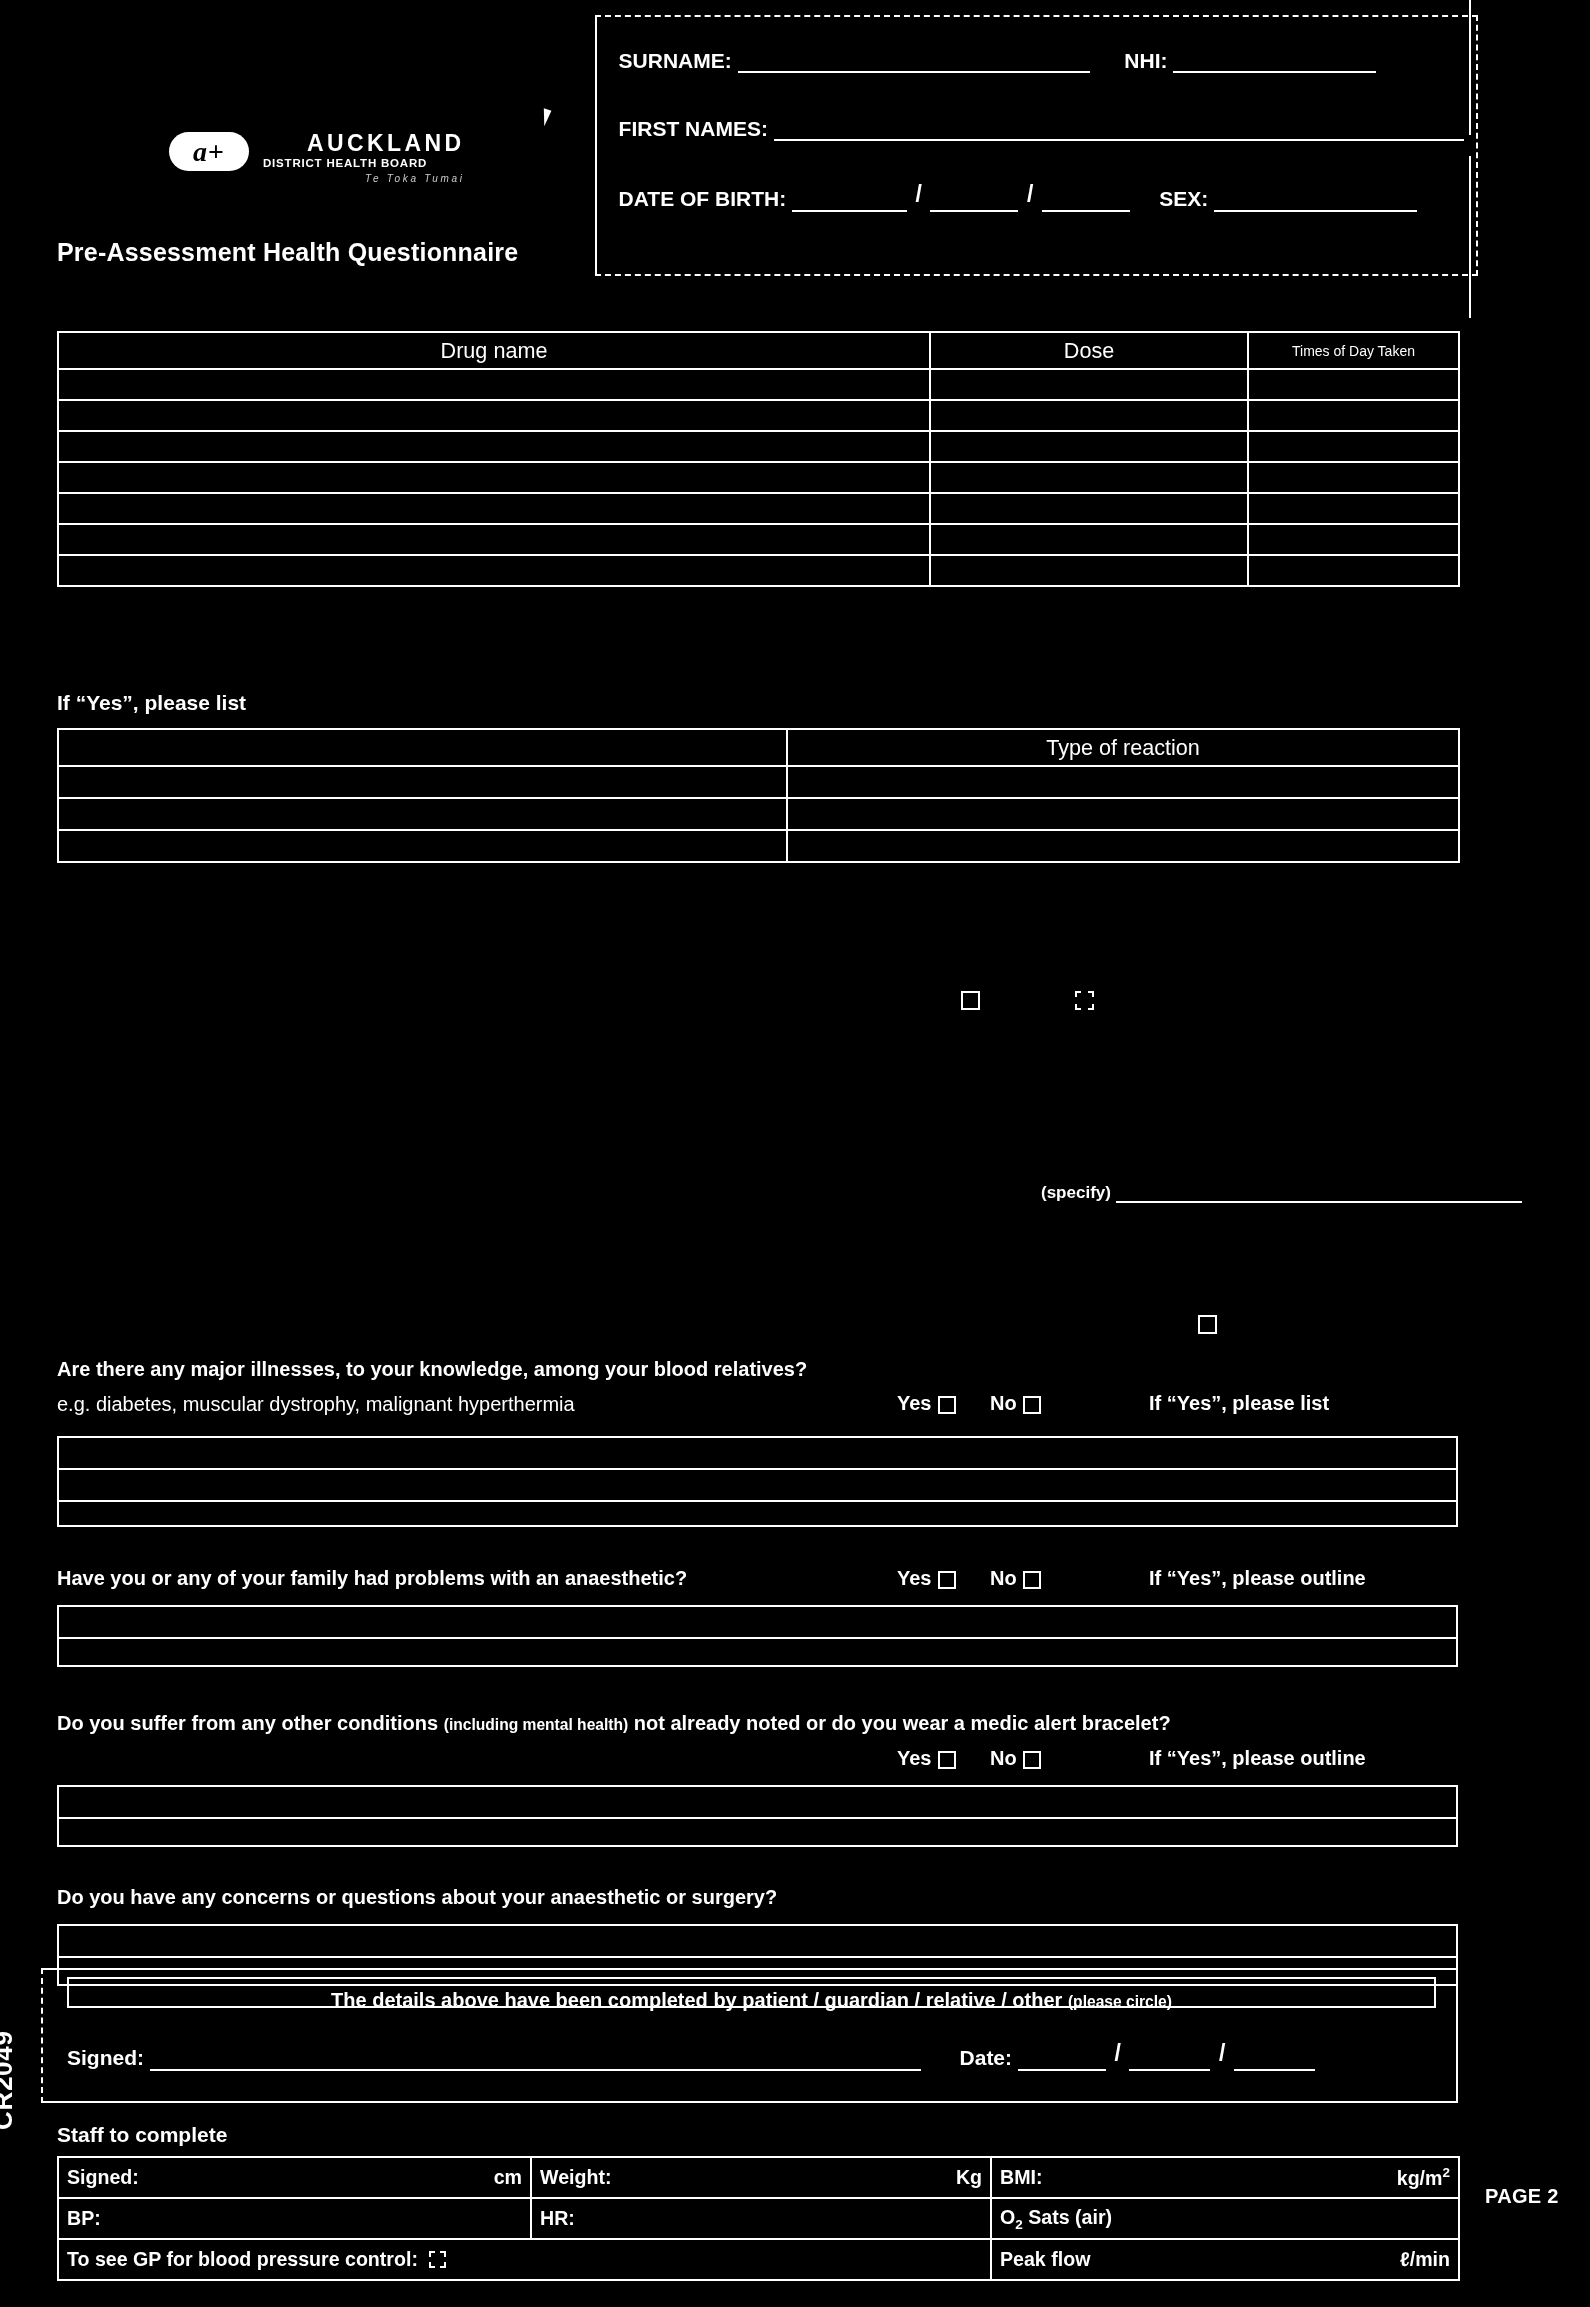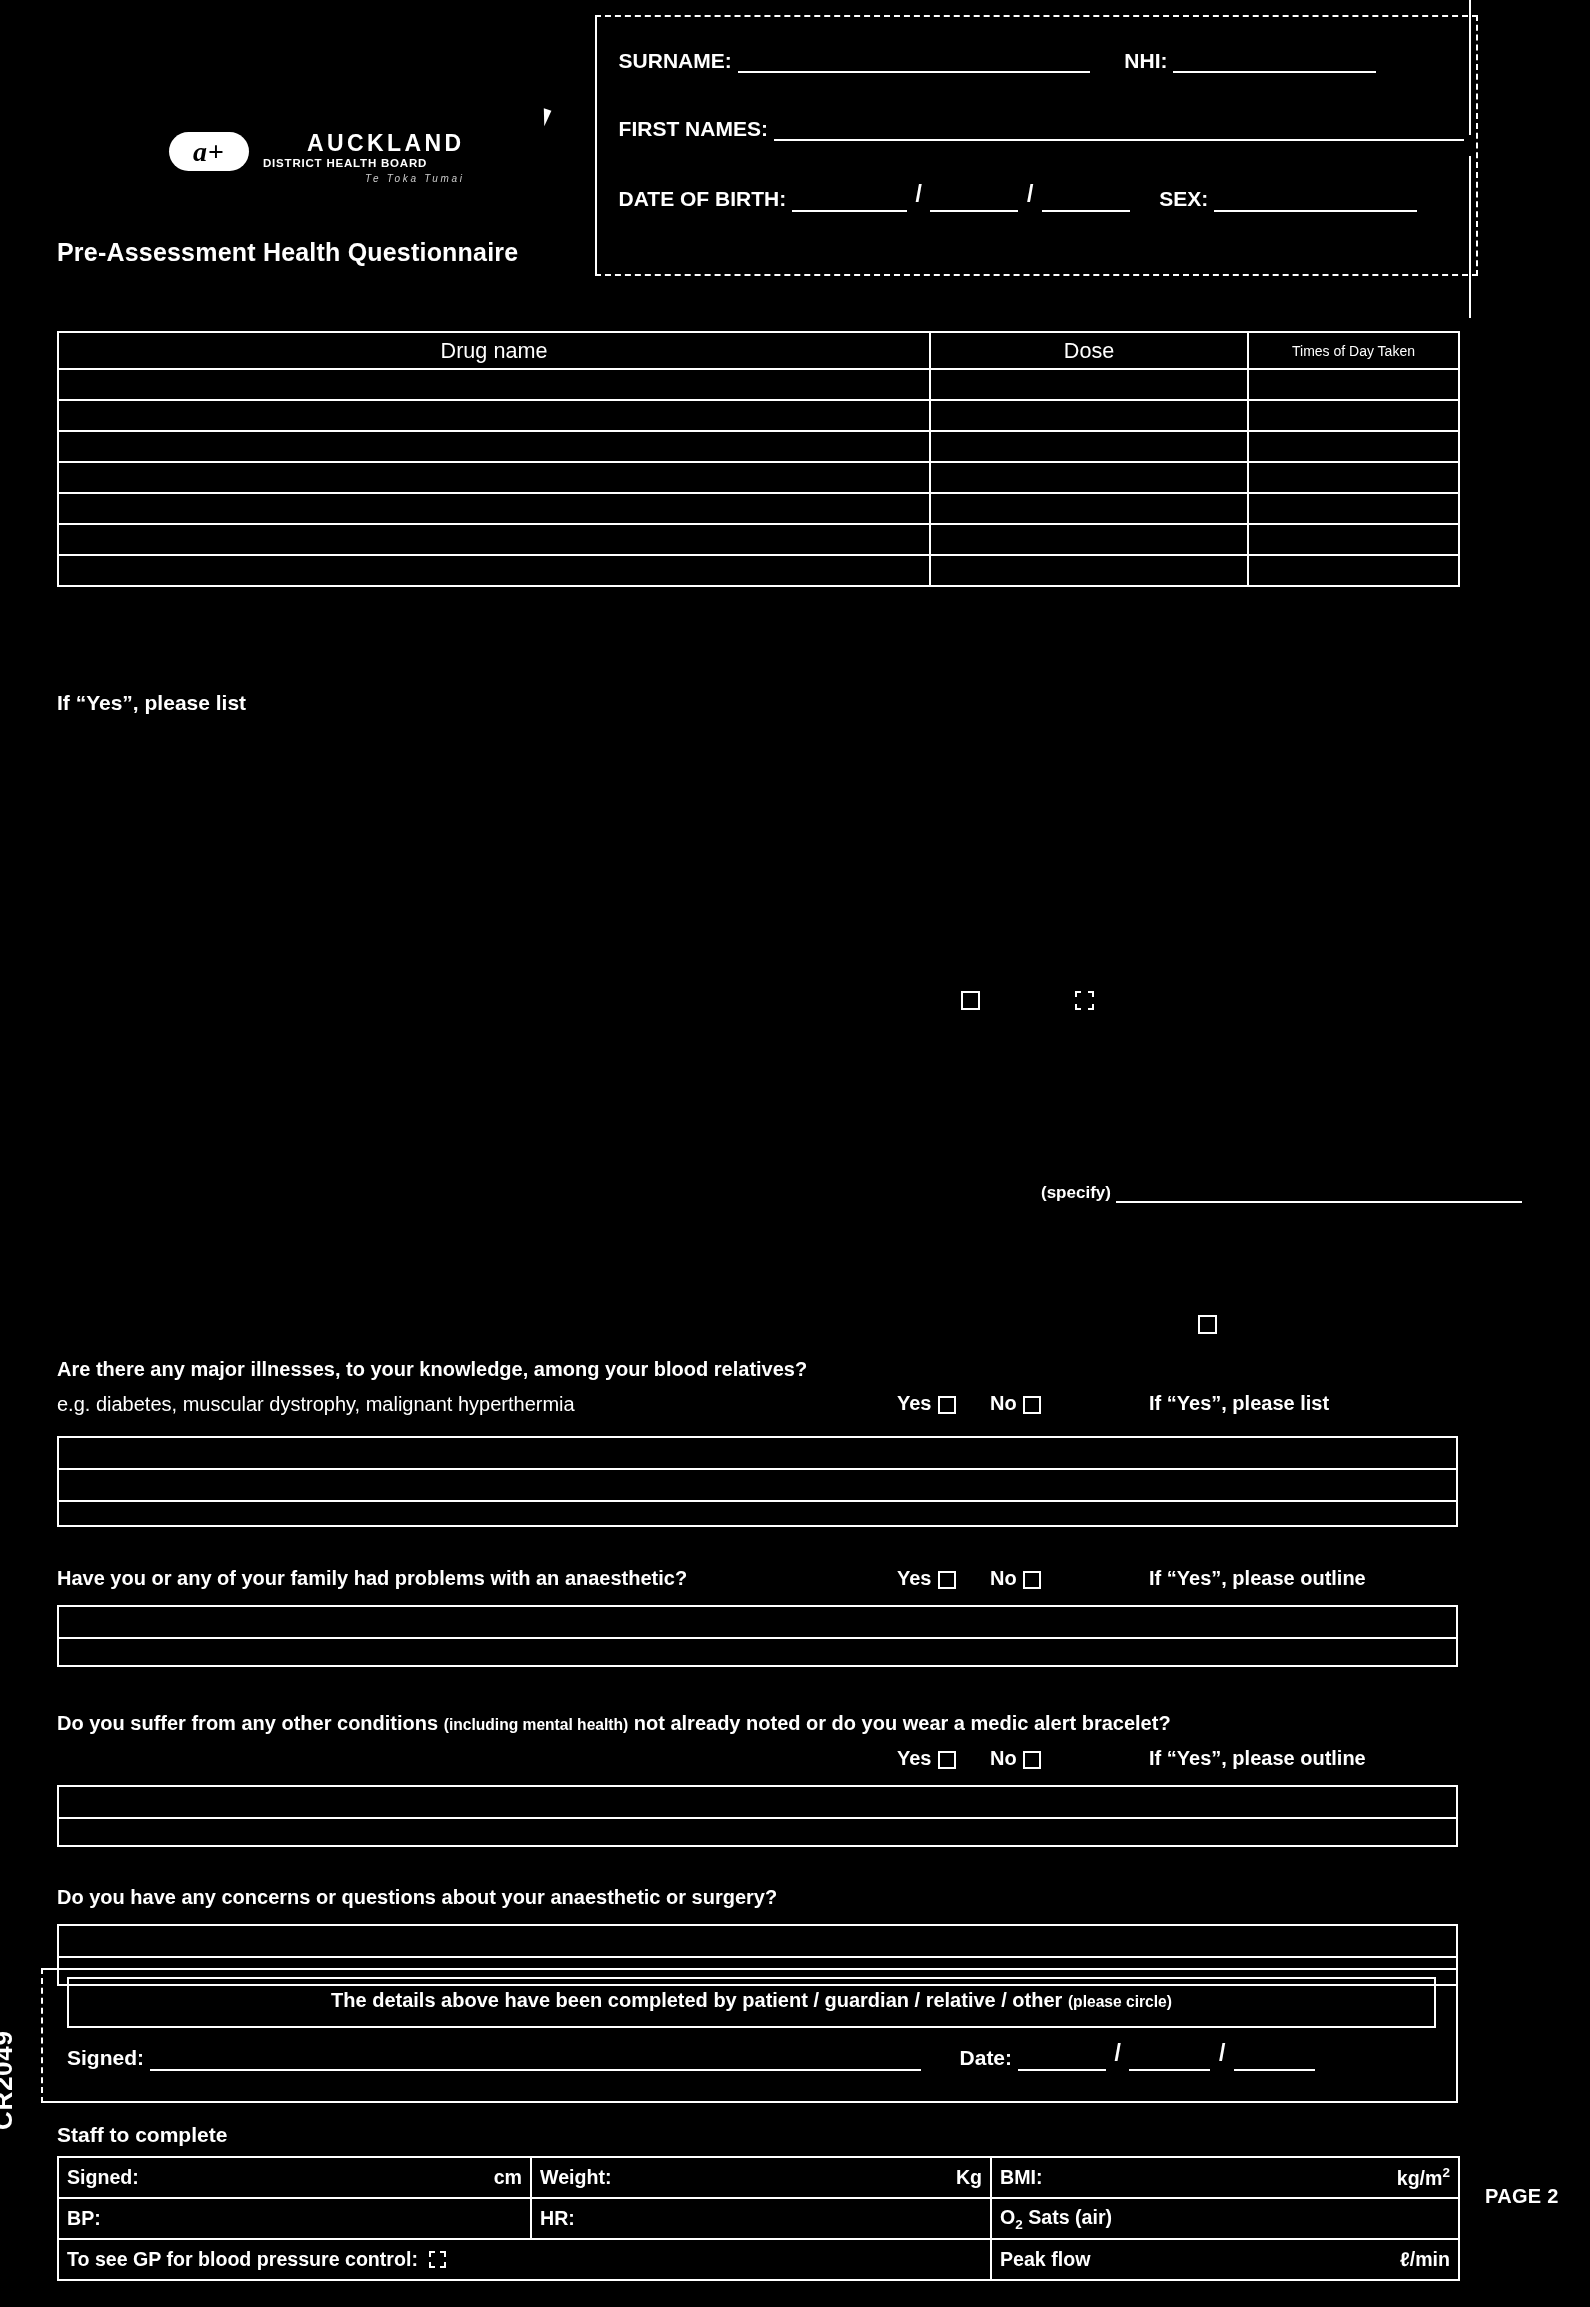--- a/index.html
+++ b/index.html
@@ -258,21 +258,21 @@
     height: 135px;
     border: 2px solid #ffffff;
     border-left: 2px dashed #ffffff;
     box-sizing: border-box;
   }
   #declaration-inner {
     position: absolute;
     left: 24px;
     top: 6.8px;
     width: 1369px;
-    height: 51px;
+    height: 31px;
     border: 2px solid #ffffff;
     box-sizing: border-box;
     text-align: center;
     font-size: 20px;
     font-weight: bold;
     line-height: 43px;
     white-space: nowrap;
   }
   #signature-row {
     position: absolute;
@@ -424,20 +424,44 @@
         </tr>
       <tr>
           <td></td>
           <td></td>
           <td></td>
         </tr>
     </tbody>
   </table>
 
   <div class="if-yes-label">If “Yes”, please list</div>
+  <table class="grid" id="allergy-table">
+    <colgroup>
+      <col style="width:729px;">
+      <col style="width:672px;">
+    </colgroup>
+    <tbody>
+      <tr class="head">
+        <td class="th-label"></td>
+        <td class="th-label">Type of reaction</td>
+      </tr>
+      <tr>
+          <td></td>
+          <td></td>
+        </tr>
+      <tr>
+          <td></td>
+          <td></td>
+        </tr>
+      <tr>
+          <td></td>
+          <td></td>
+        </tr>
+    </tbody>
+  </table>
 
   <div class="cb-float" id="orphan-checkbox-1"></div>
   <div class="cb-float" id="orphan-checkbox-2"></div>
 
   <div class="specify-line">
     <span>(specify)</span>
     <span class="pb-line" style="width: 406px;"></span>
   </div>
 
   <div class="cb-float" id="orphan-checkbox-3"></div>

